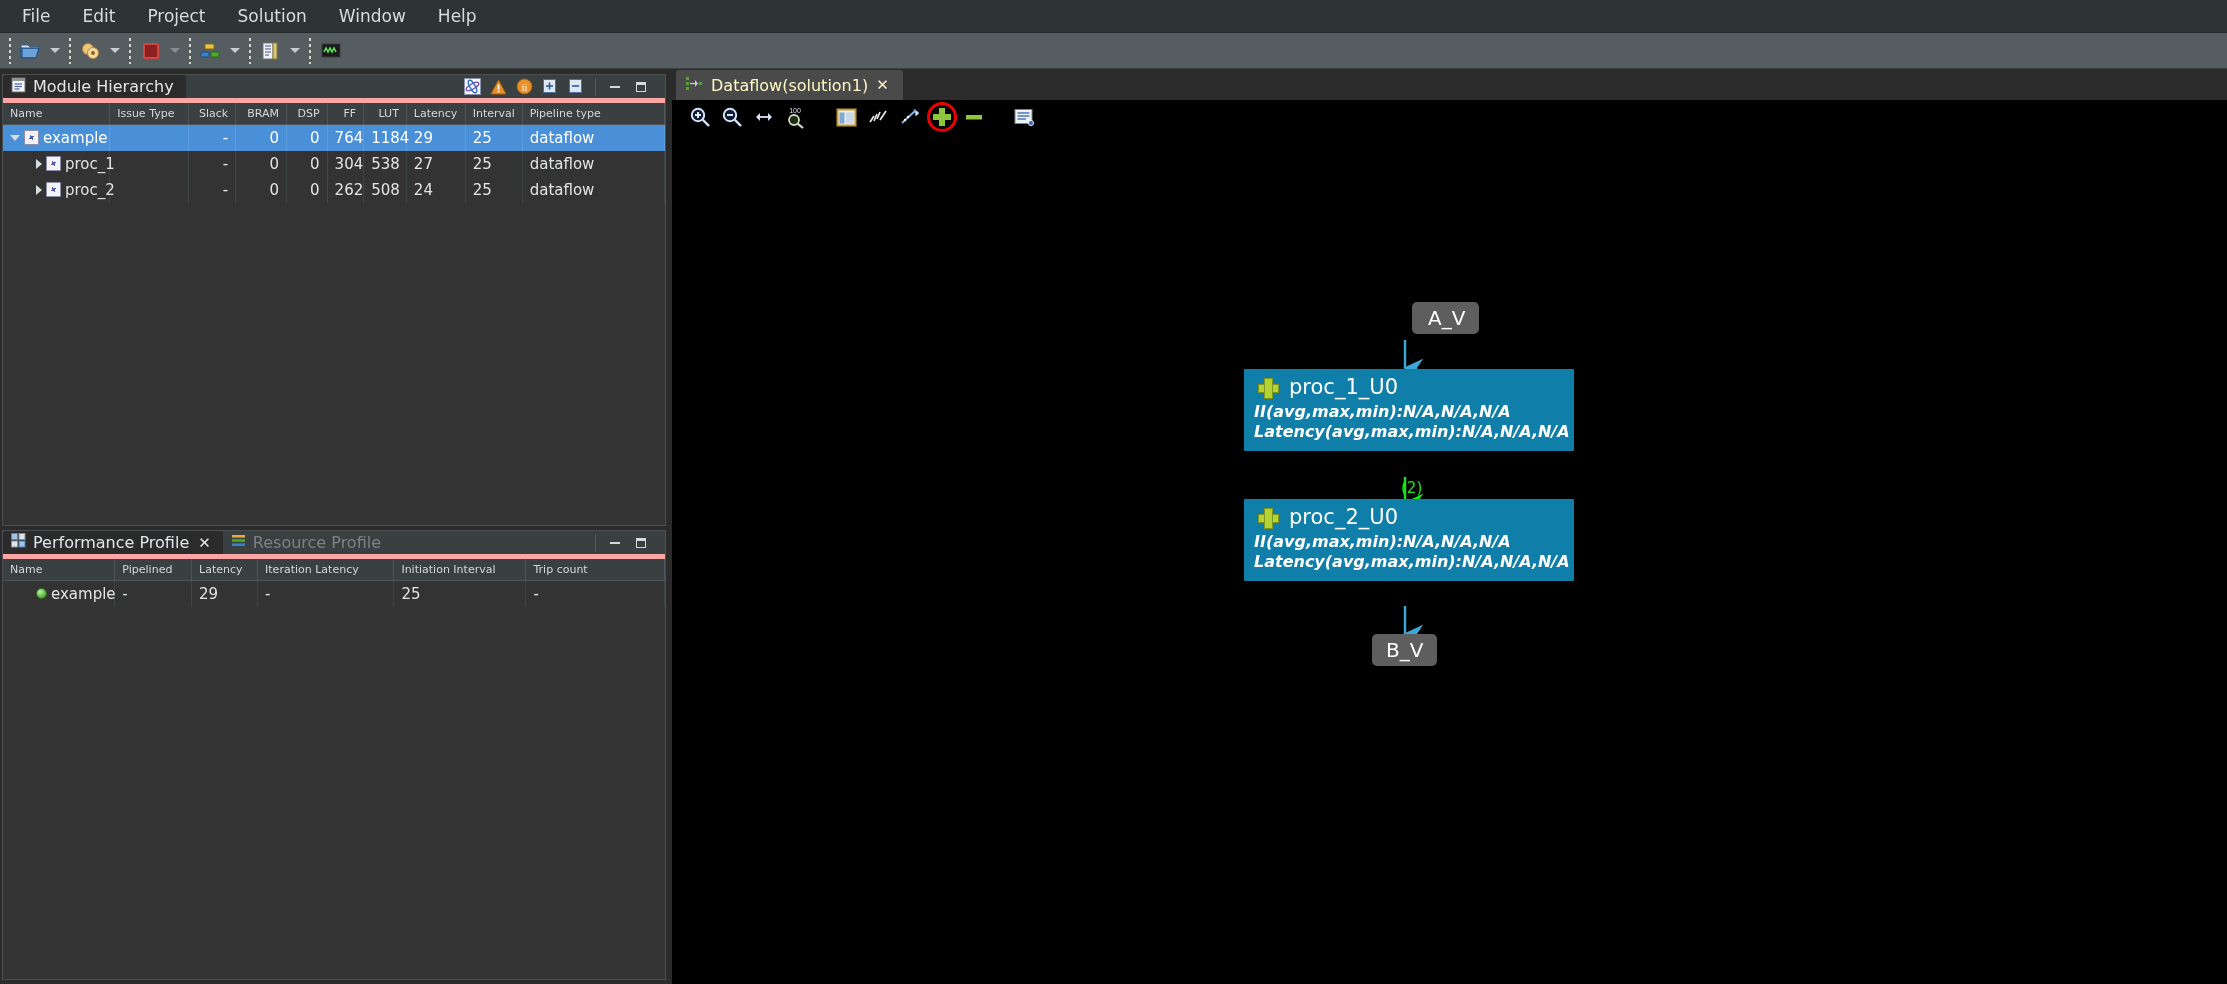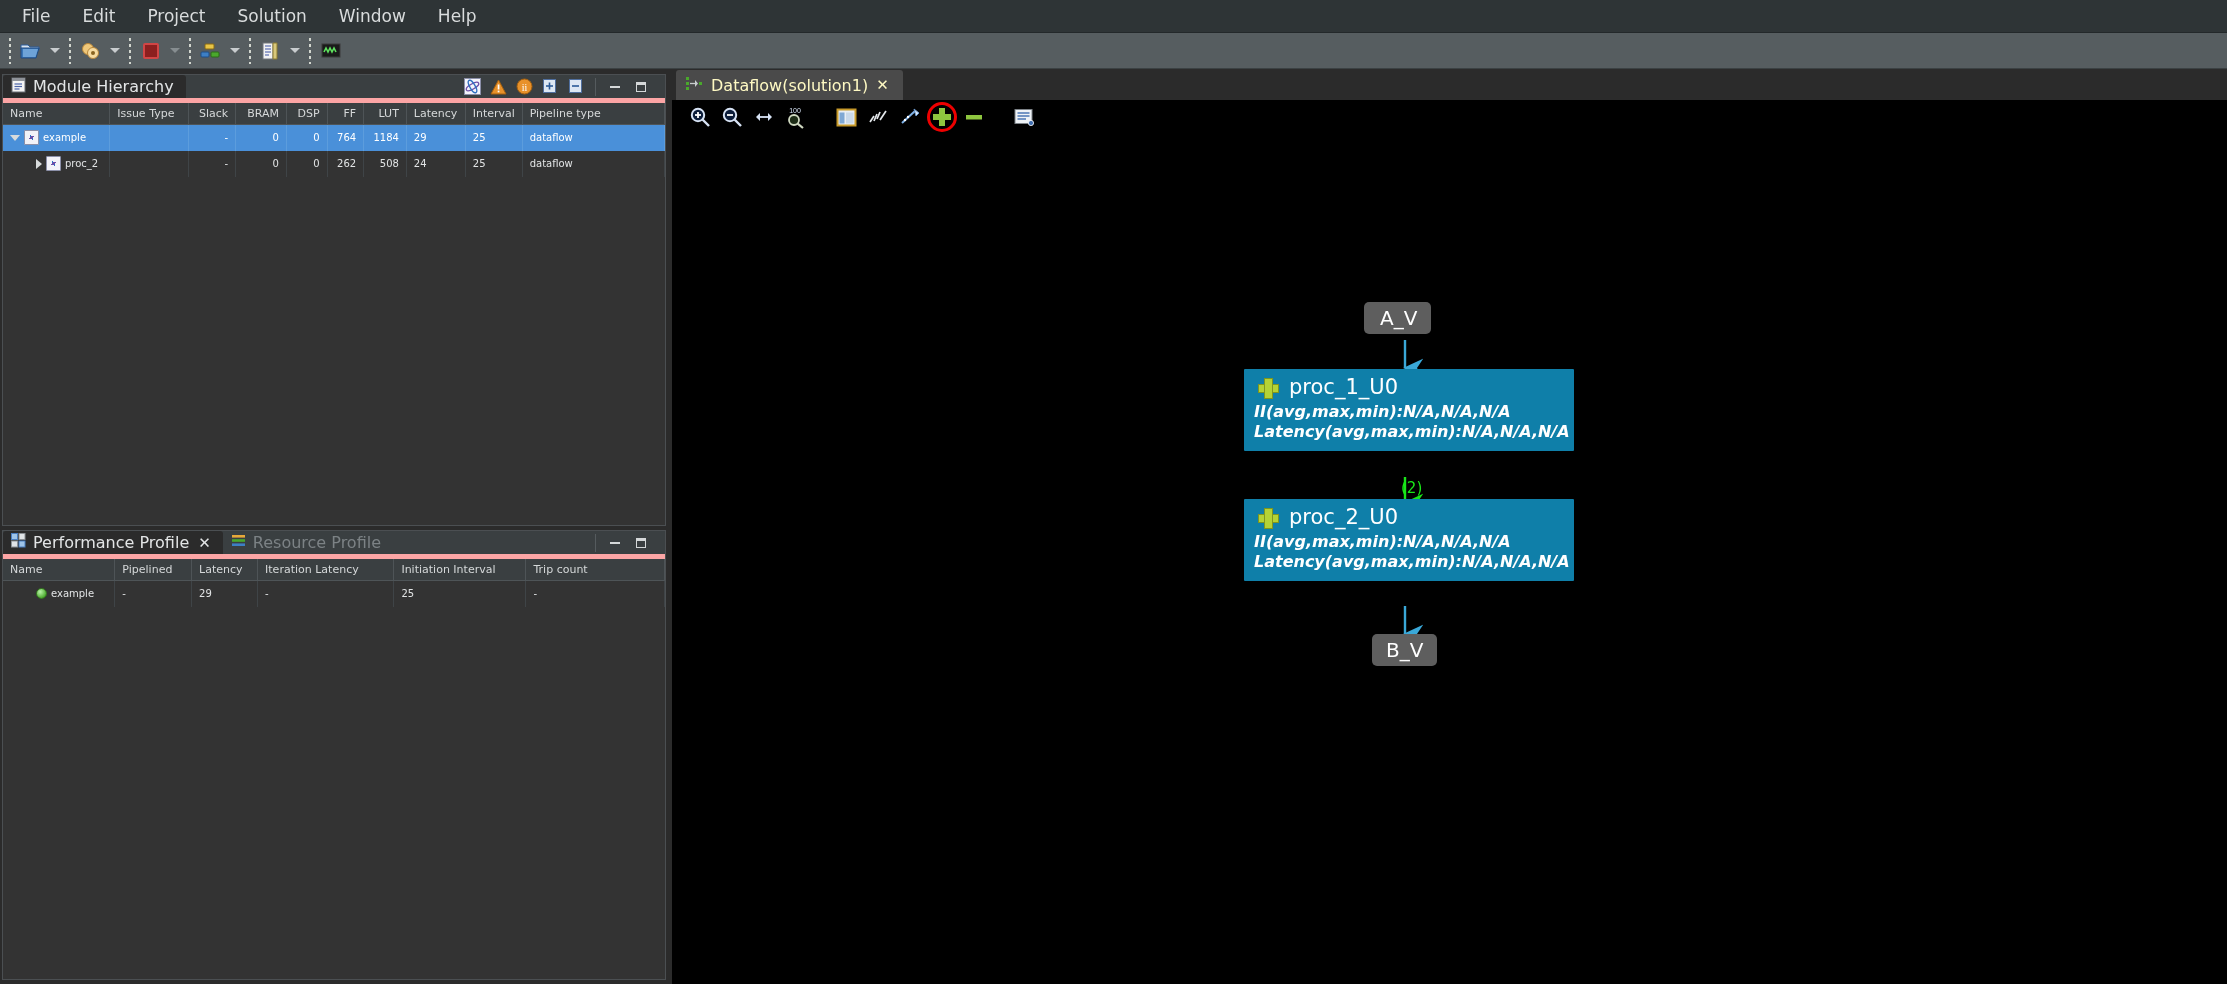--- a/index.html
+++ b/index.html
@@ -137,21 +137,21 @@
     font-weight: normal;
     text-align: left;
     padding: 4px 7px;
     border-right: 1px solid #4e5457;
     border-bottom: 1px solid #4e5457;
     white-space: nowrap;
   }
   .tbl th.num, .tbl td.num { text-align: right; }
   .tbl td {
     color: #e2e4e5;
-    font-size: 10px;
+    font-size: 15px;
     padding: 3px 7px;
     border-right: 1px solid #3f4447;
     white-space: nowrap;
     height: 26px;
   }
   .tbl tr.selected td {
     background: #4a90d9;
     color: #ffffff;
     border-right-color: #5c9ddd;
   }
@@ -511,20 +511,38 @@
             <td class="num">1184</td>
             <td>29</td>
             <td>25</td>
             <td>dataflow</td>
           </tr>
           <tr>
             <td>
               <span class="name-cell indent-1">
                 <span class="twisty collapsed"></span>
                 <span class="mod-icon"></span>
+                <span>proc_1</span>
+              </span>
+            </td>
+            <td></td>
+            <td class="num">-</td>
+            <td class="num">0</td>
+            <td class="num">0</td>
+            <td class="num">304</td>
+            <td class="num">538</td>
+            <td>27</td>
+            <td>25</td>
+            <td>dataflow</td>
+          </tr>
+          <tr>
+            <td>
+              <span class="name-cell indent-1">
+                <span class="twisty collapsed"></span>
+                <span class="mod-icon"></span>
                 <span>proc_2</span>
               </span>
             </td>
             <td></td>
             <td class="num">-</td>
             <td class="num">0</td>
             <td class="num">0</td>
             <td class="num">262</td>
             <td class="num">508</td>
             <td>24</td>
@@ -727,21 +745,21 @@
           </marker>
         </defs>
 
         <line x1="733" y1="206" x2="733" y2="234" stroke="#3aa8d8" stroke-width="2.4" marker-end="url(#ah-blue)"></line>
 
         <line x1="733" y1="343" x2="733" y2="369" stroke="#19e619" stroke-width="2.4" marker-end="url(#ah-green)"></line>
 
         <line x1="733" y1="472" x2="733" y2="500" stroke="#3aa8d8" stroke-width="2.4" marker-end="url(#ah-blue)"></line>
       </svg>
 
-      <div class="port-node" style="left:692px; top:168px;padding-left:16px;">
+      <div class="port-node" style="left:740px; top:168px;padding-left:16px;">
         <span>A_V</span>
       </div>
 
       <div class="proc-node" style="left:572px; top:235px; width:330px;">
         <div class="proc-title">
           <span class="plus-badge"></span>
           <span>proc_1_U0</span>
         </div>
         <div class="proc-line">II(avg,max,min):N/A,N/A,N/A</div>
         <div class="proc-line">Latency(avg,max,min):N/A,N/A,N/A</div>

